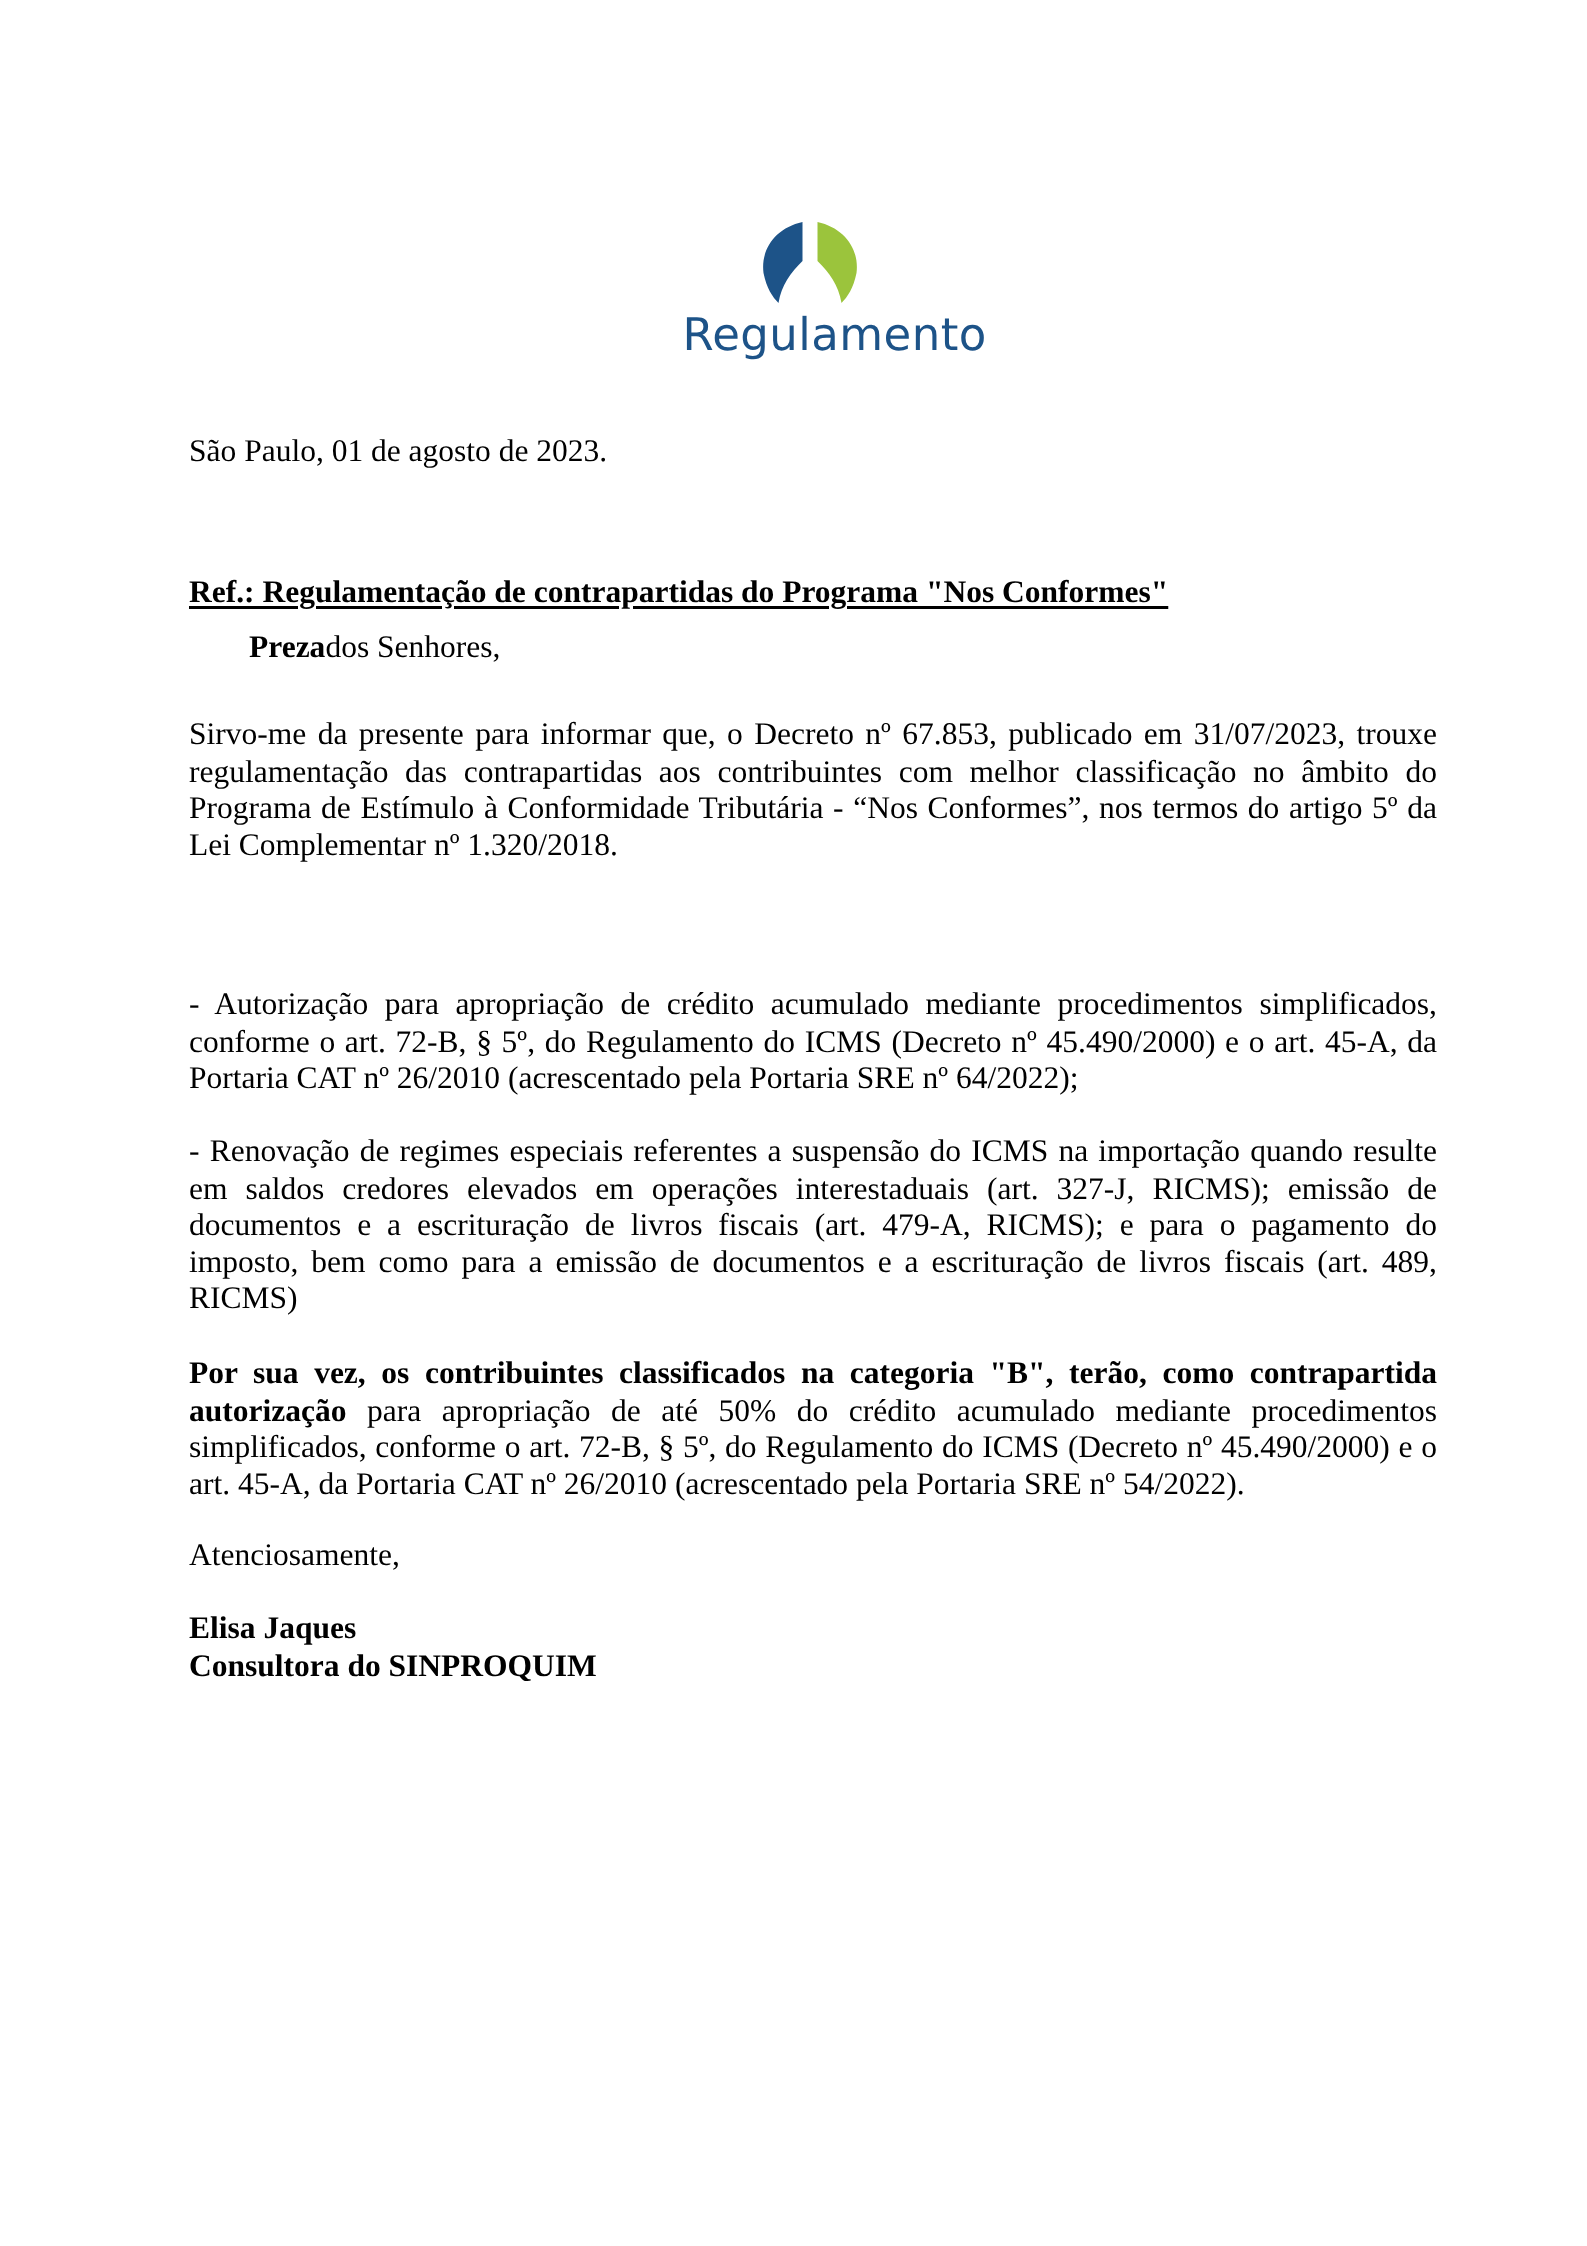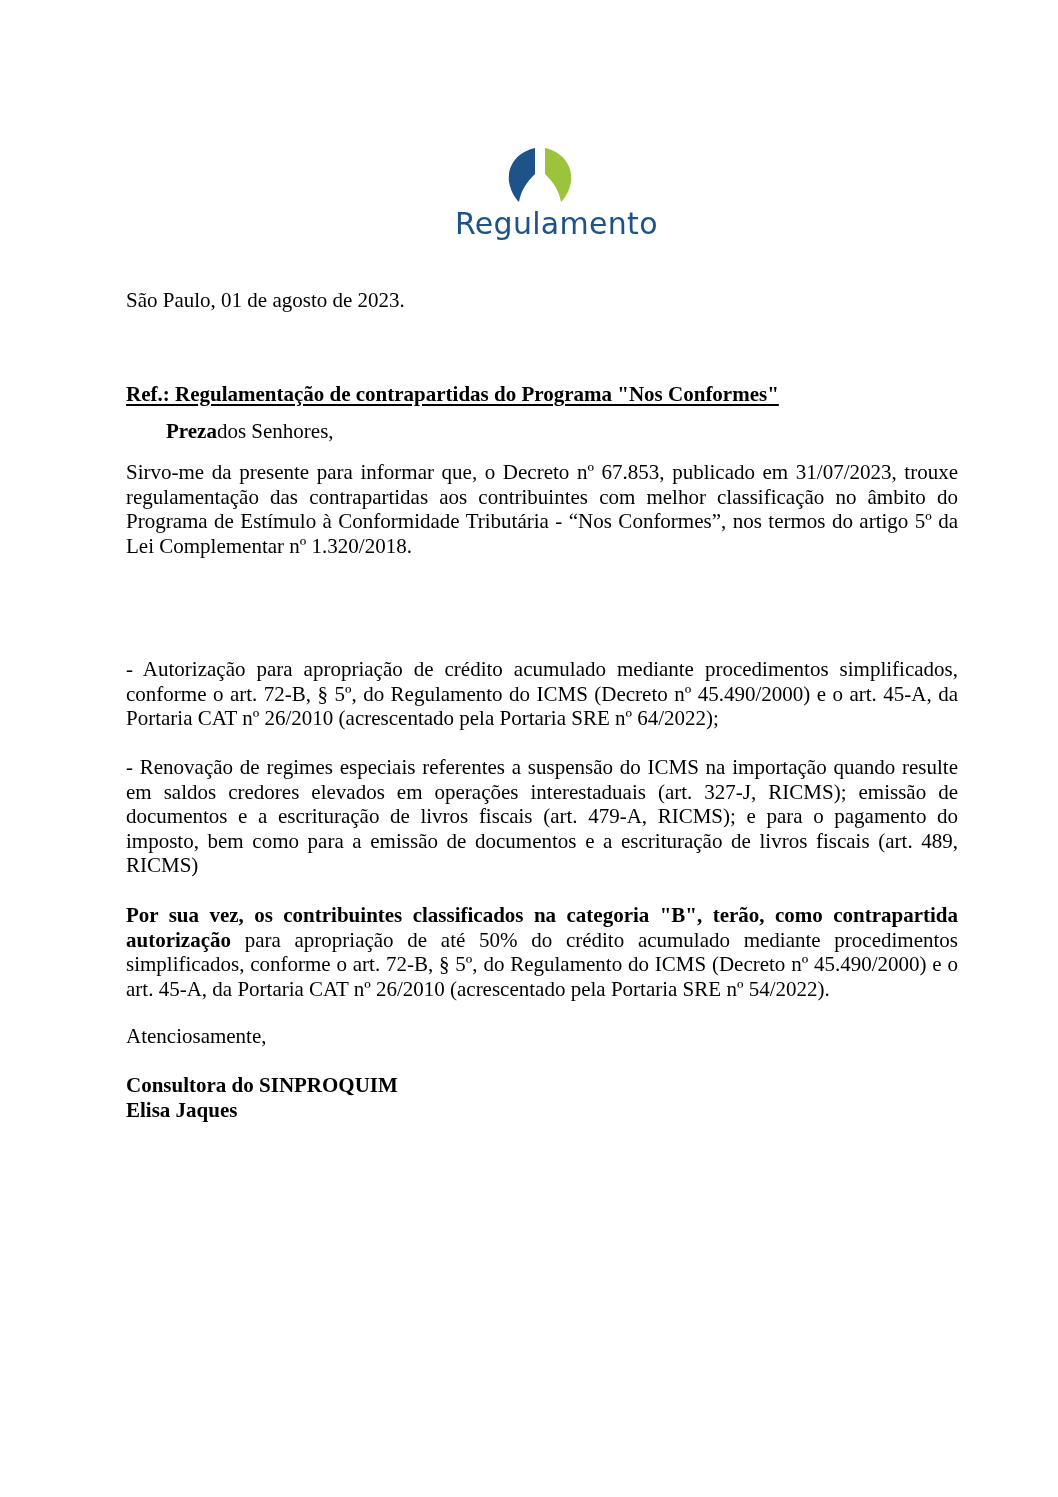--- a/index.html
+++ b/index.html
@@ -34,29 +34,29 @@
   </div>
 
   <div class="txt bold" style="top:342px;margin-top:40px;">
     <span class="u">Ref.: Regulamentação de contrapartidas do Programa "Nos Conformes"</span>
   </div>
 
   <div class="txt" style="top:419px;margin-left:40px;">
     <span class="bold">Preza</span><span>dos Senhores,</span>
   </div>
 
-  <p class="txt justify" style="top:460px;">Sirvo-me da presente para informar que, o Decreto nº 67.853, publicado em 31/07/2023, trouxe regulamentação das contrapartidas aos contribuintes com melhor classificação no âmbito do Programa de Estímulo à Conformidade Tributária - “Nos Conformes”, nos termos do artigo 5º da Lei Complementar nº 1.320/2018.</p>
+  <p class="txt justify" style="top:477px;">Sirvo-me da presente para informar que, o Decreto nº 67.853, publicado em 31/07/2023, trouxe regulamentação das contrapartidas aos contribuintes com melhor classificação no âmbito do Programa de Estímulo à Conformidade Tributária - “Nos Conformes”, nos termos do artigo 5º da Lei Complementar nº 1.320/2018.</p>
 
 
   <p class="txt justify" style="top:657px;">- Autorização para apropriação de crédito acumulado mediante procedimentos simplificados, conforme o art. 72-B, § 5º, do Regulamento do ICMS (Decreto nº 45.490/2000) e o art. 45-A, da Portaria CAT nº 26/2010 (acrescentado pela Portaria SRE nº 64/2022);</p>
 
   <p class="txt justify" style="top:755px;">- Renovação de regimes especiais referentes a suspensão do ICMS na importação quando resulte em saldos credores elevados em operações interestaduais (art. 327-J, RICMS); emissão de documentos e a escrituração de livros fiscais (art. 479-A, RICMS); e para o pagamento do imposto, bem como para a emissão de documentos e a escrituração de livros fiscais (art. 489, RICMS)</p>
 
   <p class="txt justify" style="top:903px;"><span class="bold">Por sua vez, os contribuintes classificados na categoria "B", terão, como contrapartida autorização</span><span> para apropriação de até 50% do crédito acumulado mediante procedimentos simplificados, conforme o art. 72-B, § 5º, do Regulamento do ICMS (Decreto nº 45.490/2000) e o art. 45-A, da Portaria CAT nº 26/2010 (acrescentado pela Portaria SRE nº 54/2022).</span></p>
 
   <p class="txt" style="top:1024px;">Atenciosamente,</p>
 
   <div class="txt bold" style="top:1073px;">
+    <p>Elisa Jaques</p>
     <p>Consultora do SINPROQUIM</p>
-    <p>Elisa Jaques</p>
   </div>
 
 </div>
 
 </body></html>

